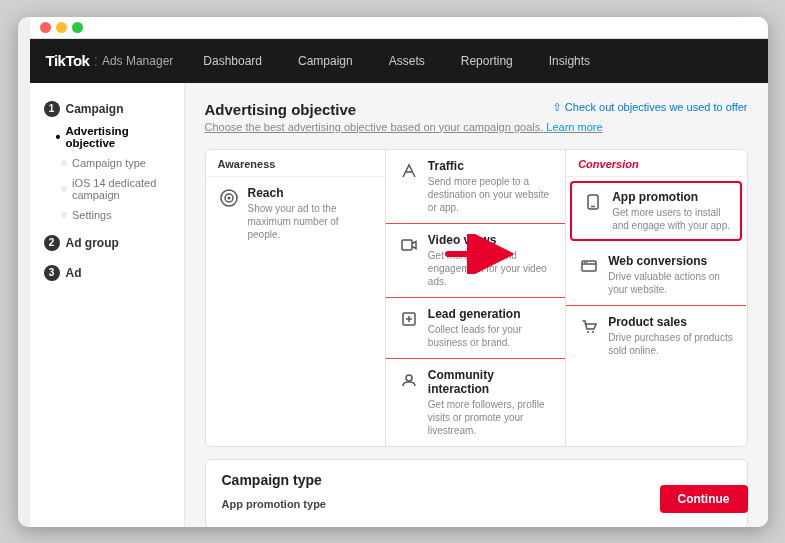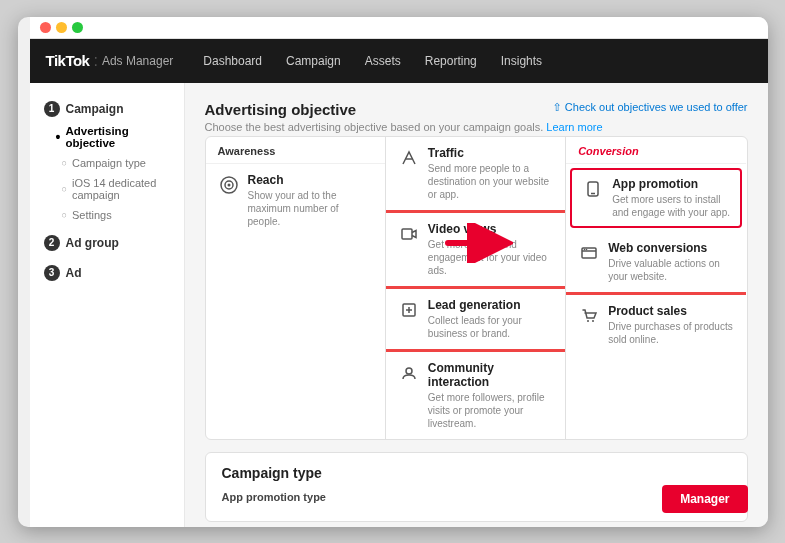--- a/index.html
+++ b/index.html
@@ -68,21 +68,21 @@
     .brand-sep {
       color: #555;
       margin: 0 4px;
     }
     .brand-sub {
       color: #aaa;
       font-size: 12px;
     }
     .nav-items {
       display: flex;
-      gap: 24px;
+      gap: 36px;
     }
     .nav-item {
       color: #ccc;
       font-size: 12px;
       cursor: pointer;
     }
 
     
     .main-layout {
       display: flex;
@@ -164,41 +164,42 @@
 
     .section-title {
       font-size: 15px;
       font-weight: 600;
       color: #222;
       margin-bottom: 3px;
     }
     .section-subtitle {
       font-size: 11px;
       color: #888;
-      margin-bottom: 3px;
+      margin-bottom: 16px;
+      text-decoration: underline;
     }
     .section-subtitle a {
       color: #0096ff;
       text-decoration: none;
     }
     .top-link {
       position: absolute;
       top: 18px;
       right: 20px;
       font-size: 11px;
       color: #0078d4;
       cursor: pointer;
       display: flex;
       align-items: center;
       gap: 4px;
     }
 
     .obj-card {
       padding: 9px 12px;
-      border-bottom: 3px solid #ef4444;
+      border-bottom: 1px solid #ef4444;
       cursor: pointer;
       display: flex;
       align-items: flex-start;
       gap: 8px;
       min-height: 56px;
     }
     .obj-card:last-child { border-bottom: none; }
 
     .obj-icon {
       width: 22px;
@@ -452,16 +453,16 @@
           </svg>
         </div>
       </div>
 
       <div style="background:#fff; border:1px solid #e0e0e0; border-radius:6px; padding:12px 16px; position:relative;">
         <div style="font-size:14px; font-weight:600; color:#222; margin-bottom:10px;">Campaign type</div>
         <div style="font-size:11px; font-weight:600; color:#444; margin-bottom:6px;">App promotion type</div>
 
       </div>
 
-      <button class="continue-btn">Manager</button>
+      <button class="continue-btn">Continue</button>
     </div>
   </div>
 </div>
 
 </body></html>

